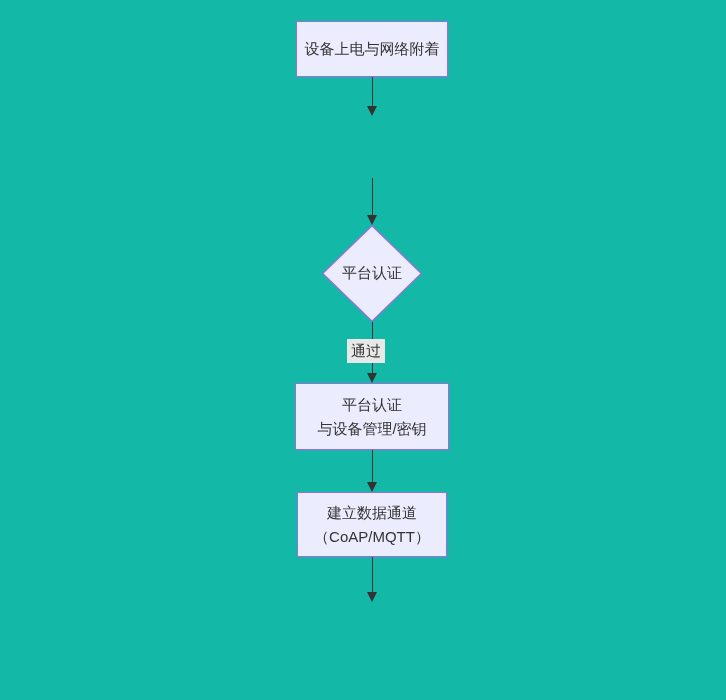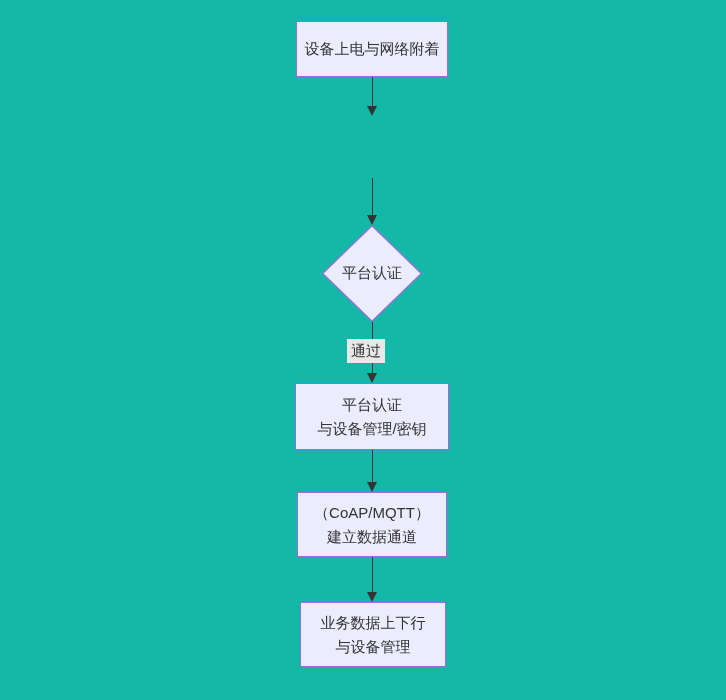--- a/index.html
+++ b/index.html
@@ -126,25 +126,21 @@
 
   <div class="node" id="node-register">
     <span>平台认证</span>
     <span>与设备管理/密钥</span>
   </div>
 
   <div class="edge-line" id="edge4-line"></div>
   <div class="arrowhead" id="edge4-head"></div>
 
   <div class="node" id="node-channel">
+    <span>建立数据通道</span>
     <span>（CoAP/MQTT）</span>
-    <span>建立数据通道</span>
   </div>
 
   <div class="edge-line" id="edge5-line"></div>
   <div class="arrowhead" id="edge5-head"></div>
 
-  <div class="node" id="node-business">
-    <span>业务数据上下行</span>
-    <span>与设备管理</span>
-  </div>
 
 </div>
 
 </body></html>

